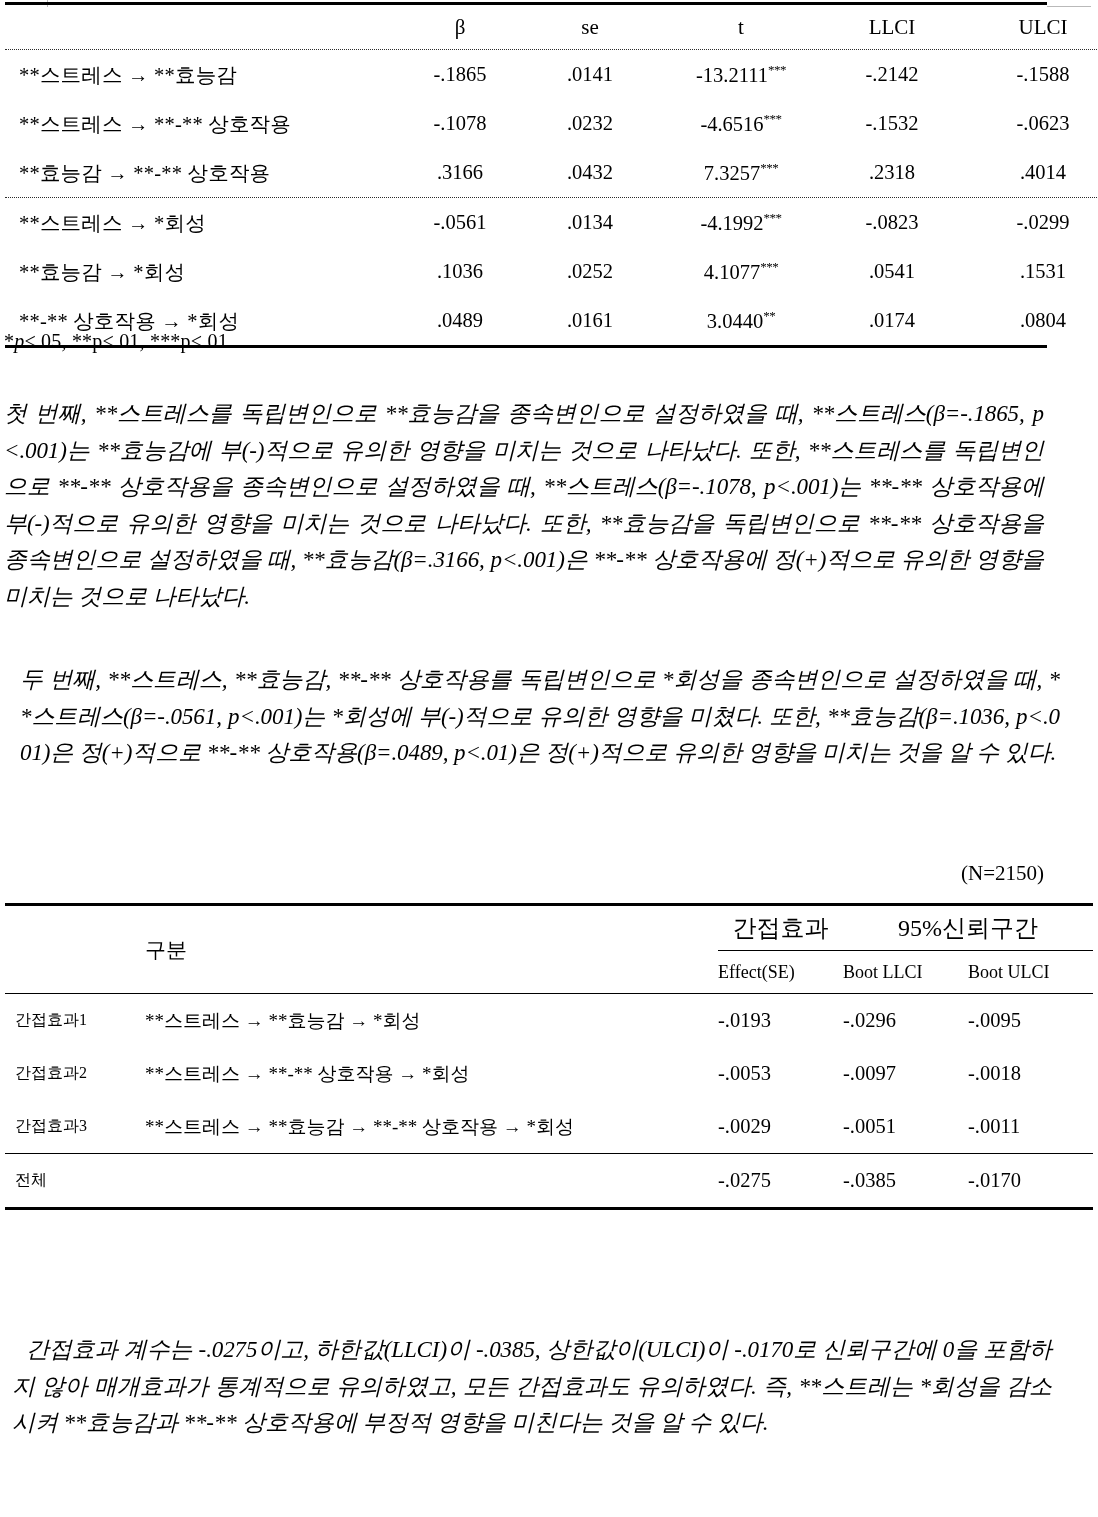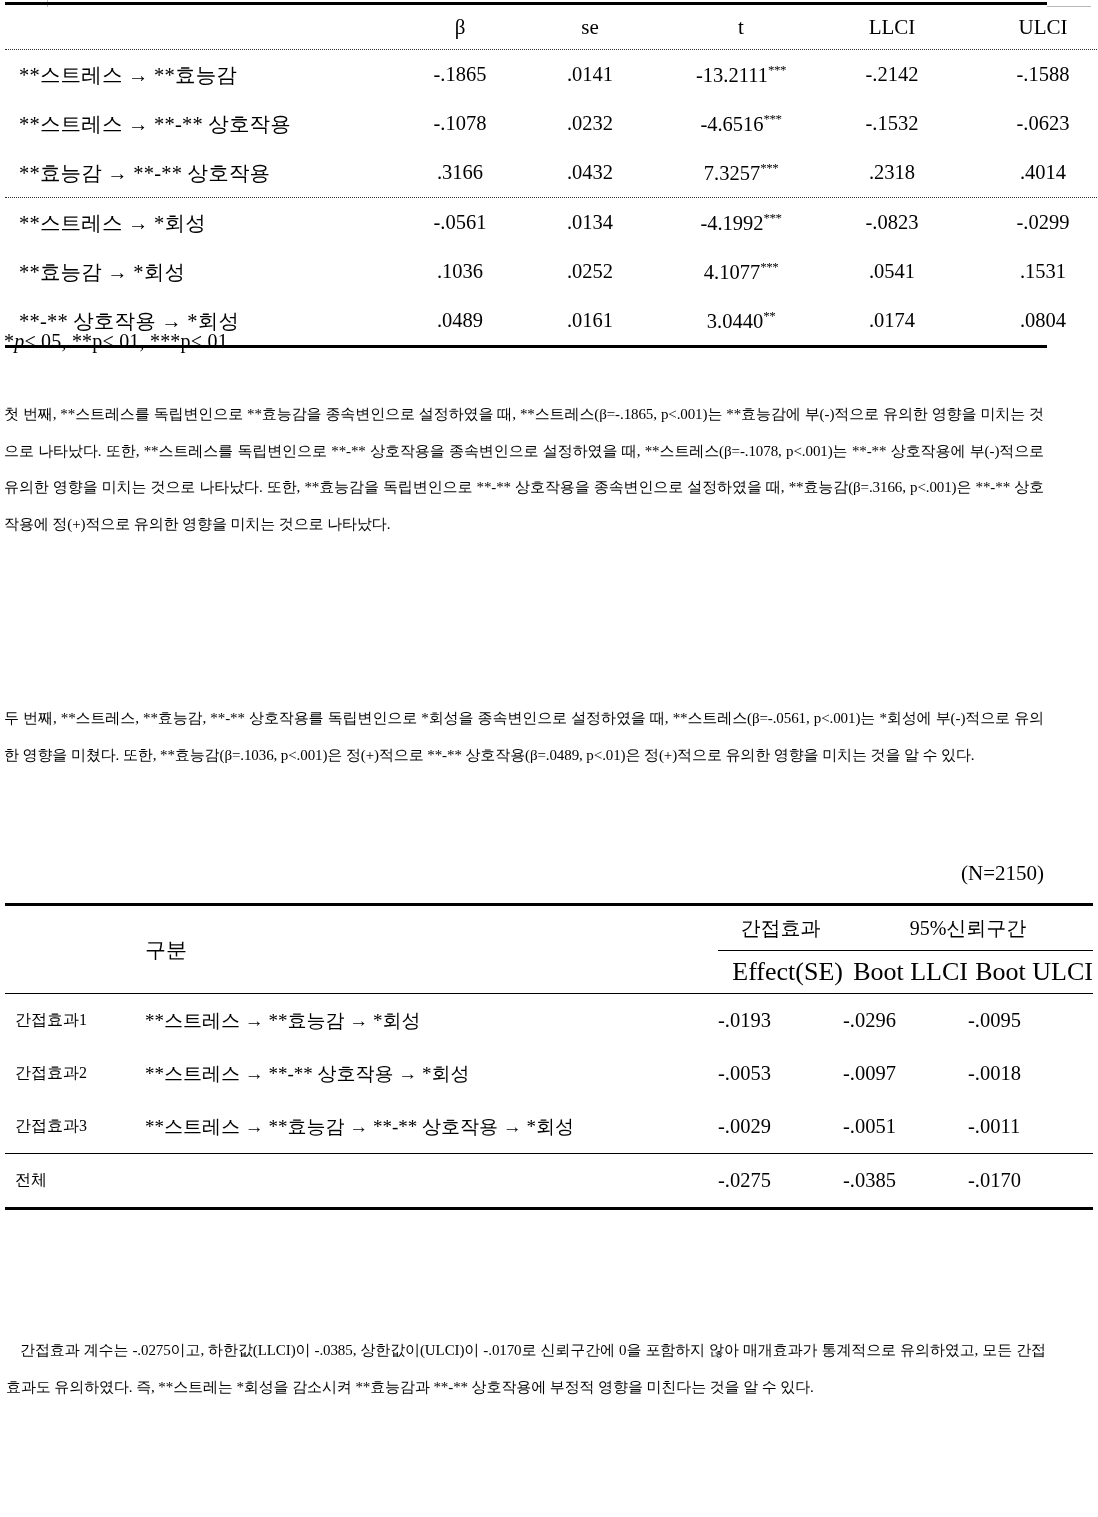--- a/index.html
+++ b/index.html
@@ -103,31 +103,32 @@
     left: 4px;
     top: 330px;
     font-size: 20px;
     letter-spacing: 0.2px;
   }
   .footnote i { font-style: italic; }
 
   
   .para {
     position: absolute;
-    font-size: 15px;
+    font-size: 23px;
     line-height: 36.5px;
     letter-spacing: -0.1px;
     text-align: justify;
     text-justify: inter-character;
     word-break: break-all;
+    font-style: italic;
   }
   .p1 { left: 4px; top: 396px;  width: 1040px; }
-  .p2 { left: 4px; top: 662px;  width: 1040px; margin-top: 38px; }
+  .p2 { left: 20px; top: 662px;  width: 1040px; }
   .p3 { left: 4px; top: 1222px; width: 1040px; }
-  .p4 { left: 6px; top: 1332px; width: 1040px; }
+  .p4 { left: 12px; top: 1332px; width: 1040px; }
   .p-indent { text-indent: 14px; }
 
   
   .nlabel {
     position: absolute;
     right: 54px;
     top: 861px;
     font-size: 21px;
   }
 
@@ -149,27 +150,27 @@
   table.t2 col.c2-ul   { width: 125px; }
 
   table.t2 td.h-gubun {
     text-align: left;
     padding-left: 140px;
     font-size: 21px;
     vertical-align: middle;
   }
   table.t2 td.h-grp {
     text-align: center;
-    font-size: 20px;
+    font-size: 24px;
     height: 44px;
     vertical-align: middle;
   }
   table.t2 td.h-sub {
-    text-align: right;
-    font-size: 26px;
+    text-align: left;
+    font-size: 18px;
     height: 42px;
     vertical-align: middle;
   }
   .grp-underline {
     border-bottom: 1px solid #000;
   }
   table.t2 tbody td {
     height: 53px;
   }
   table.t2 td.key {

